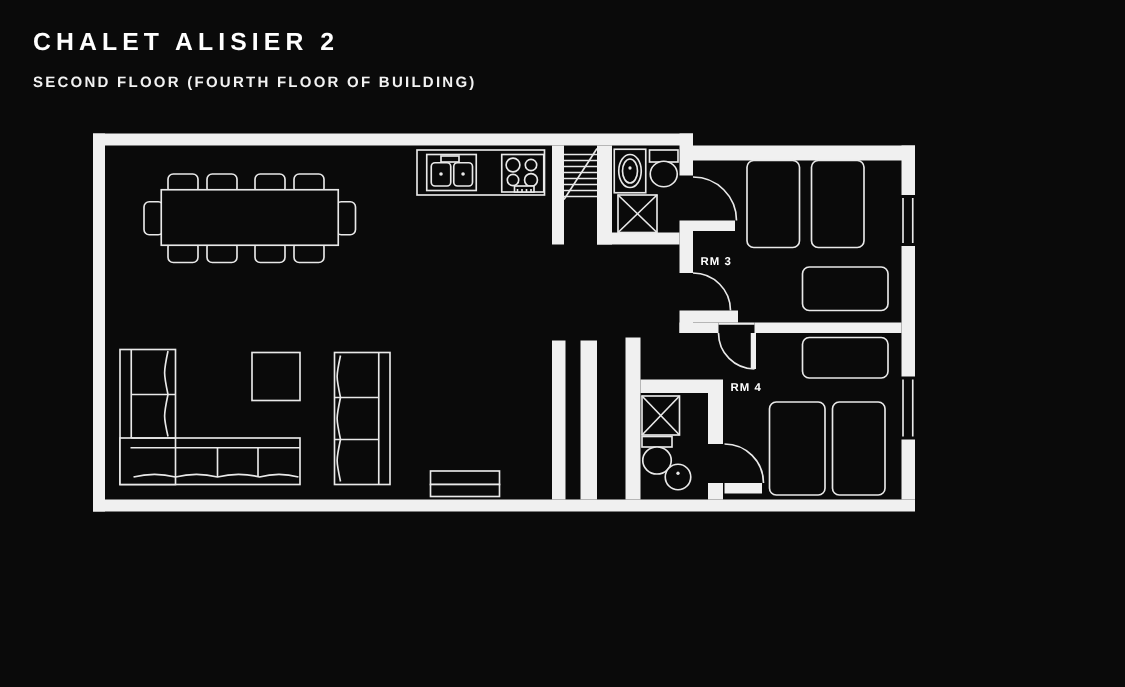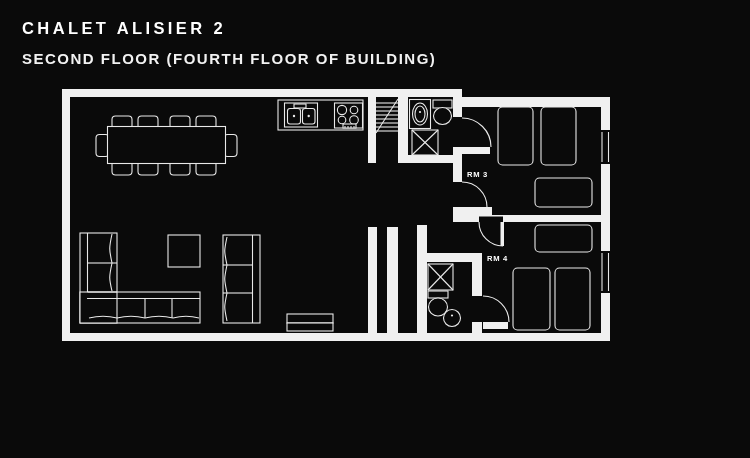--- a/index.html
+++ b/index.html
@@ -1,20 +1,20 @@
 <!DOCTYPE html>
 <html><head>
 <meta charset="utf-8">
 <style>
   html,body{margin:0;padding:0;background:#0a0a0a;}
   #screen{position:relative;width:750px;height:430px;background:#0a0a0a;overflow:hidden;
           font-family:"Liberation Sans",sans-serif;}
   .title{position:absolute;left:22px;top:19px;color:#ffffff;font-size:16.5px;font-weight:700;
          letter-spacing:3.4px;white-space:nowrap;}
-  .subtitle{position:absolute;left:22px;top:50px;color:#f2f2f2;font-size:15px;font-weight:700;
+  .subtitle{position:absolute;left:22px;top:50px;color:#f2f2f2;font-size:10px;font-weight:700;
             letter-spacing:1.5px;white-space:nowrap;}
   svg{position:absolute;left:0;top:0;}
   .wall{fill:#f0f0f0;stroke:none;}
   .ln{stroke:#e9e9e9;stroke-width:1.1;fill:none;}
   .fx{stroke:#e9e9e9;stroke-width:1.1;fill:#0a0a0a;}
   .arc{stroke:#e9e9e9;stroke-width:1.1;fill:none;}
   .rmlabel{fill:#ffffff;font-family:"Liberation Sans",sans-serif;font-size:7.6px;font-weight:700;
            letter-spacing:0.7px;}
 </style>
 </head>

